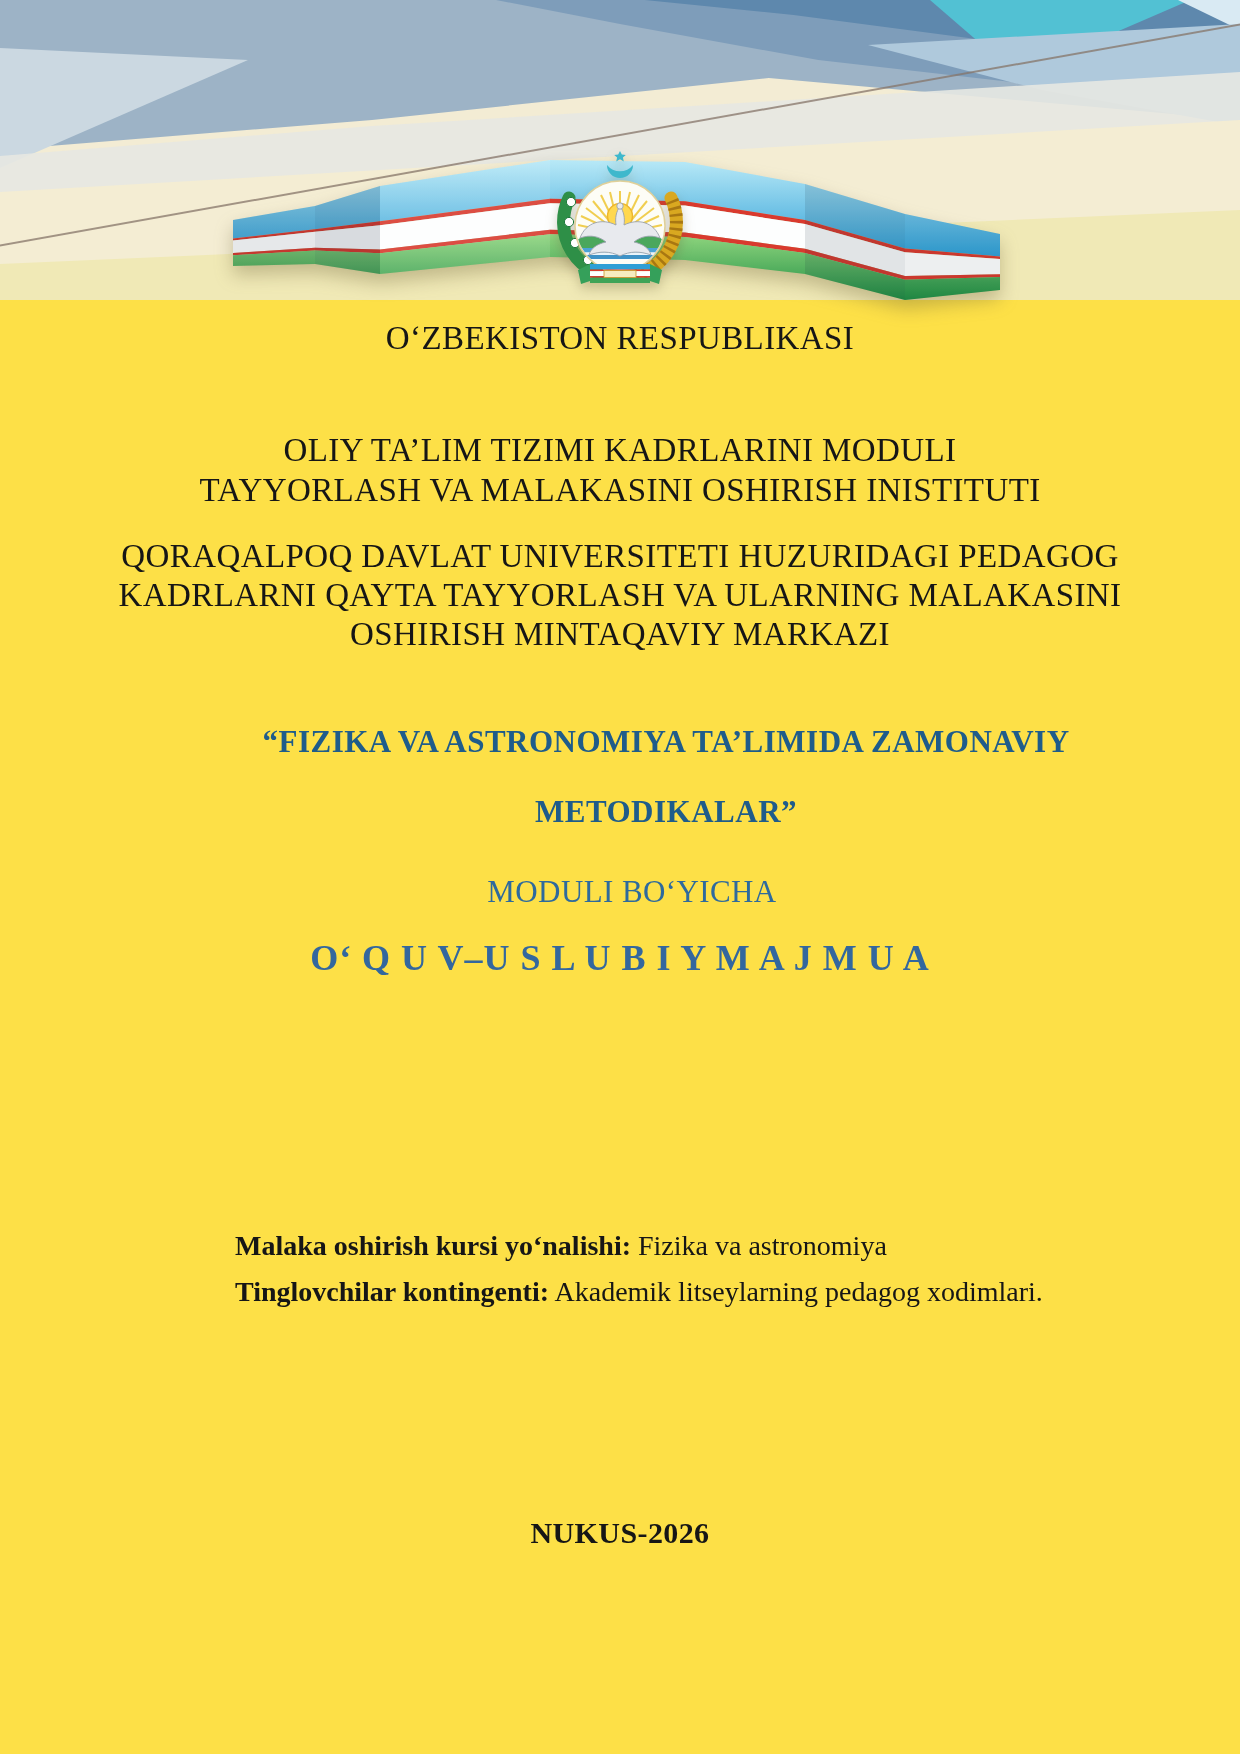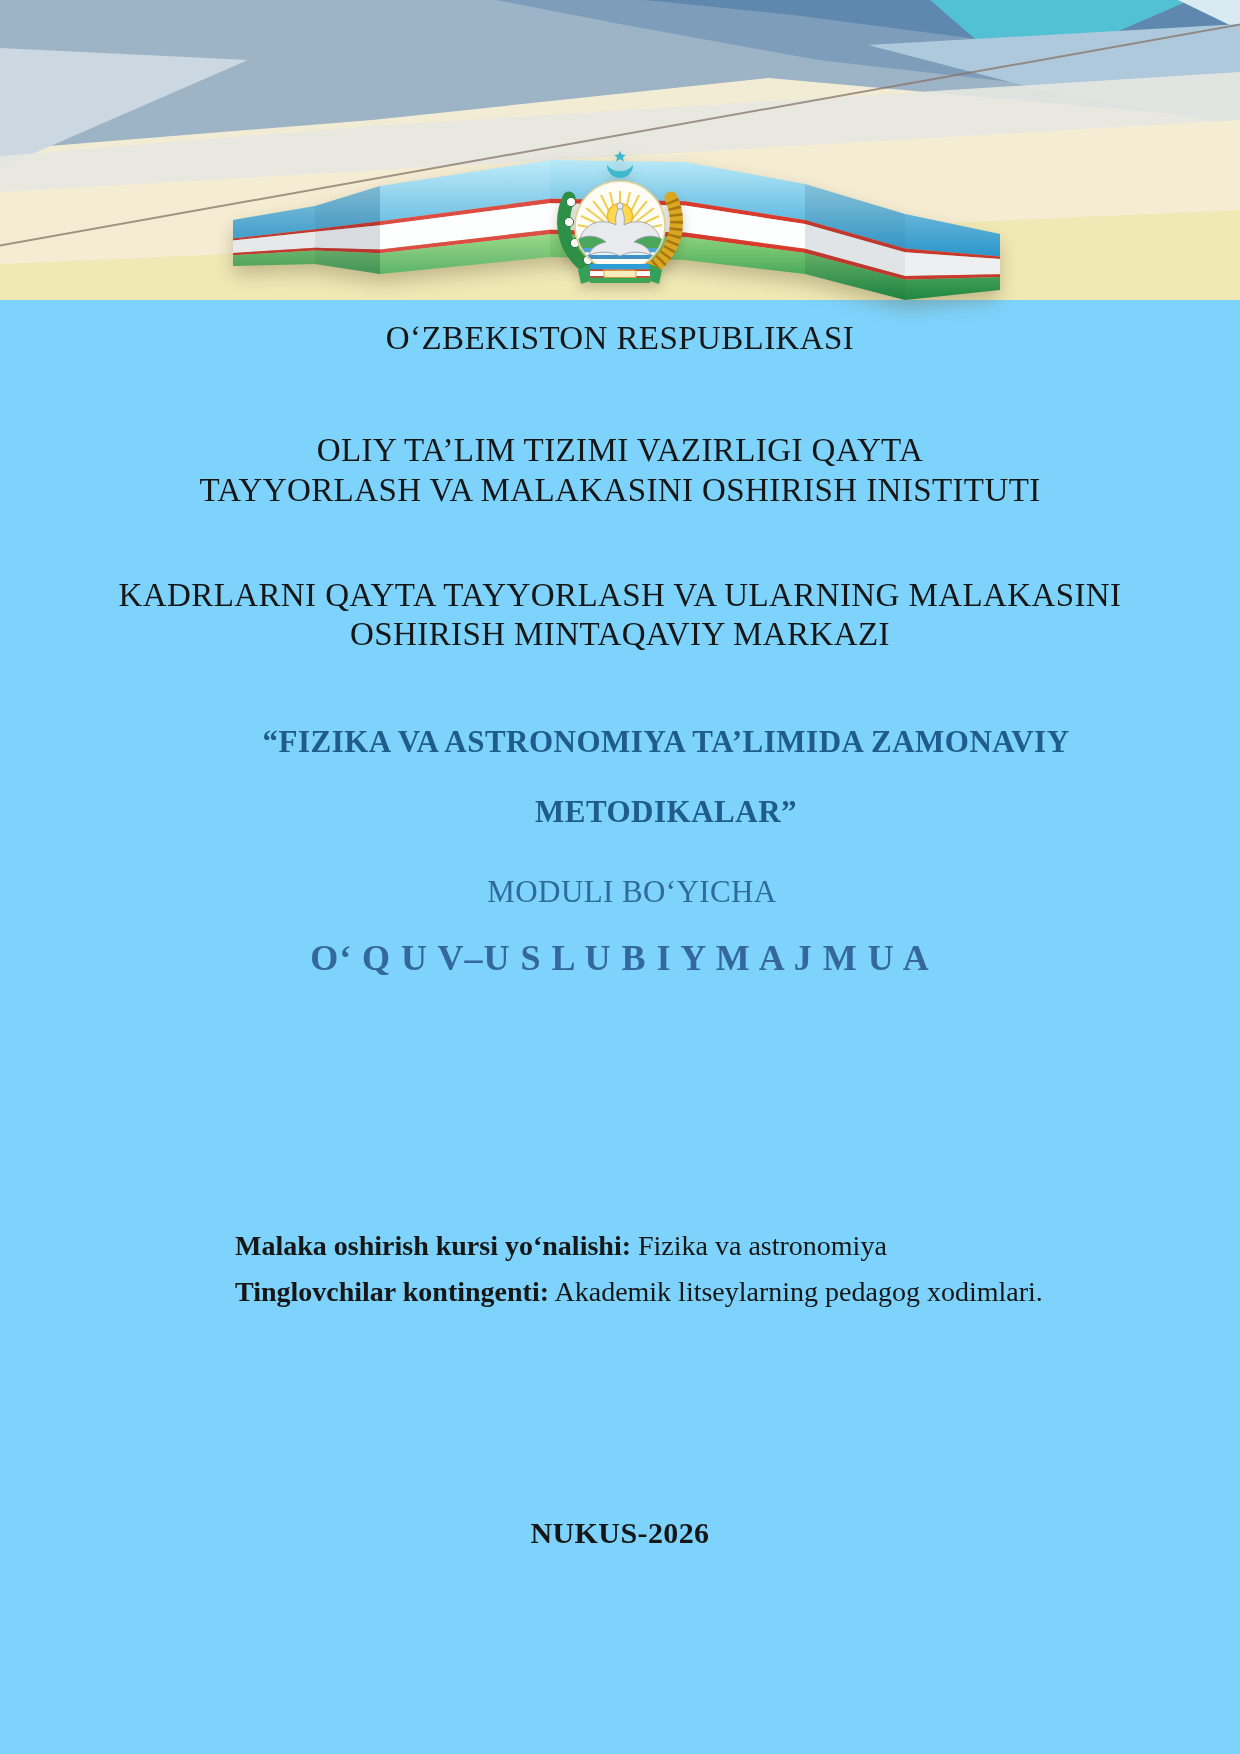--- a/index.html
+++ b/index.html
@@ -1,19 +1,19 @@
 <!DOCTYPE html>
 <html><head>
 <meta charset="utf-8">
 <style>
   html,body{margin:0;padding:0;}
   .page{
     position:relative;
     width:1240px;height:1754px;
-    background:#7dd3fc;
+    background:#fde047;
     overflow:hidden;
     font-family:"Liberation Serif","DejaVu Serif",serif;
   }
   
   .banner{position:absolute;left:0;top:0;width:1240px;height:300px;}
   .poly{position:absolute;inset:0;}
   .p-base {background:#F3ECD4;}
   .p-slate{background:#9DB3C6;clip-path:polygon(0 0,100% 0,100% 40%,62% 26%,30% 40%,0 50%);}
   .p-steel{background:#7E9DBA;clip-path:polygon(40% 0,50% 8%,66% 20%,100% 36%,100% 0);}
   .p-deep {background:#5E88AD;clip-path:polygon(52% 0,64% 5%,88% 18%,100% 15%,100% 0);}
@@ -145,23 +145,24 @@
       <rect x="50" y="121.5" width="60" height="1.6" fill="#D93A2E"></rect>
       <rect x="50" y="123.1" width="60" height="5" fill="#FFFFFF"></rect>
       <rect x="50" y="128.1" width="60" height="1.6" fill="#D93A2E"></rect>
       <rect x="50" y="129.7" width="60" height="5.3" fill="#3FA457"></rect>
       <rect x="64" y="122.5" width="32" height="7" fill="#F7ECC0" stroke="#C79A2B" stroke-width=".8"></rect>
     </svg>
   </div>
 
   <div class="tline" style="top:318px">O‘ZBEKISTON RESPUBLIKASI</div>
 
-  <div class="tline" style="top:430px">OLIY TA’LIM TIZIMI VAZIRLIGI QAYTA</div>
+  <div class="tline" style="top:430px">OLIY TA’LIM TIZIMI KADRLARINI MODULI</div>
   <div class="tline" style="top:470px">TAYYORLASH VA MALAKASINI OSHIRISH INISTITUTI</div>
 
+  <div class="tline" style="top:536px">QORAQALPOQ DAVLAT UNIVERSITETI HUZURIDAGI PEDAGOG</div>
   <div class="tline" style="top:575px">KADRLARNI QAYTA TAYYORLASH VA ULARNING MALAKASINI</div>
   <div class="tline" style="top:614px">OSHIRISH MINTAQAVIY MARKAZI</div>
 
   <div class="tline blue-title" style="top:722px">“FIZIKA VA ASTRONOMIYA TA’LIMIDA ZAMONAVIY</div>
   <div class="tline blue-title" style="top:792px">METODIKALAR”</div>
 
   <div class="tline moduli" style="top:872px">MODULI BO‘YICHA</div>
 
   <div class="tline big-title" style="top:938px">O‘ Q U V–U S L U B I Y  M A J M U A</div>
 

